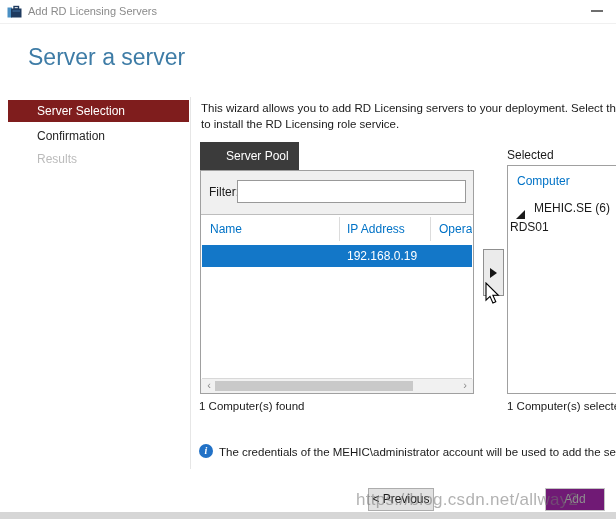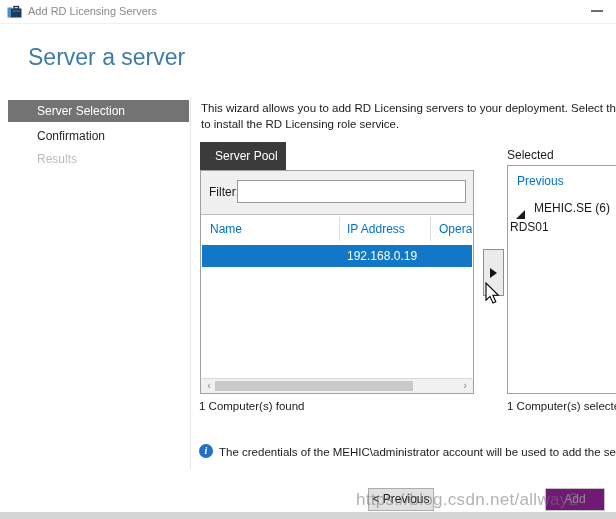--- a/index.html
+++ b/index.html
@@ -8,32 +8,32 @@
     font-family:"Liberation Sans","DejaVu Sans",sans-serif;color:#1a1a1a;
   }
   
   .titlebar{position:absolute;left:0;top:0;width:616px;height:23px;background:#fff;border-bottom:1px solid #f0f0f0;}
   .win-title{position:absolute;left:28px;top:0;line-height:23px;font-size:11px;color:#8a8a8a;white-space:nowrap;}
   .minbtn{position:absolute;left:584px;top:0;width:26px;height:22px;cursor:default;}
   .minbar{position:absolute;left:7px;top:10px;width:12px;height:2px;background:#6e6e6e;}
   
   .heading{position:absolute;left:28px;top:44px;font-size:23px;font-weight:400;color:#3e7ca6;white-space:nowrap;}
   
-  .side-active{position:absolute;left:8px;top:100px;width:181px;height:22px;background:#737373;color:#fff;
+  .side-active{position:absolute;left:8px;top:100px;width:181px;height:22px;background:#7f1d1d;color:#fff;
     font-size:12px;line-height:22px;padding-left:29px;box-sizing:border-box;white-space:nowrap;}
   .side-item{position:absolute;left:37px;font-size:12px;white-space:nowrap;}
   .side-conf{top:129px;color:#262626;}
   .side-res{top:152px;color:#bbbbbb;}
   .side-divider{position:absolute;left:190px;top:97px;width:1px;height:372px;background:#e6e6e6;}
   
   .desc{position:absolute;left:201px;top:100px;width:600px;font-size:11.5px;line-height:16px;color:#1a1a1a;}
   .desc div{white-space:nowrap;overflow:hidden;}
   
-  .pool-tab{position:absolute;left:200px;top:142px;width:86px;height:28px;background:#3b3b3b;color:#fff;
-    font-size:12px;line-height:28px;padding-left:15px;box-sizing:border-box;white-space:nowrap;}
+  .pool-tab{position:absolute;left:200px;top:142px;width:99px;height:28px;background:#3b3b3b;color:#fff;
+    font-size:12px;line-height:28px;padding-left:26px;box-sizing:border-box;white-space:nowrap;}
   .pool{position:absolute;left:200px;top:170px;width:274px;height:224px;background:#f0f0f0;
     border:1px solid #a0a0a0;box-sizing:border-box;}
   .filter-label{position:absolute;left:8px;top:14px;font-size:12px;}
   .filter-input{position:absolute;left:36px;top:9px;width:229px;height:23px;border:1px solid #999;
     box-sizing:border-box;font-size:12px;padding:2px 4px;background:#fff;outline:none;border-radius:0;}
   .tablebg{position:absolute;left:0px;top:43px;width:272px;height:164px;background:#fff;border-top:1px solid #bdbdbd;}
   .colhdr{position:absolute;top:51px;font-size:12px;color:#0072c6;white-space:nowrap;}
   .ch-name{left:9px;}
   .ch-ip{left:146px;}
   .ch-os{left:238px;width:33px;overflow:hidden;}
@@ -135,21 +135,21 @@
   </div>
 
   <span class="cursor">
     <svg width="22" height="26" viewBox="0 0 22 26">
       <path d="M1,1 L1,18.2 L5,14.4 L7.9,21 L10.8,19.7 L7.9,13.3 L13.4,13.3 Z" fill="#ffffff" stroke="#000000" stroke-width="1.1"></path>
     </svg>
   </span>
 
   <div class="sel-label">Selected</div>
   <div class="selbox">
-    <span class="sel-col">Previous</span>
+    <span class="sel-col">Computer</span>
     <span class="tree-exp">
       <svg width="9" height="9" viewBox="0 0 9 9">
           <polygon points="9,0 9,9 0,9" fill="#1a1a1a"></polygon>
         </svg>
     </span>
     <span class="tree-group">MEHIC.SE (6)</span>
     <span class="tree-item">RDS01</span>
   </div>
   <div class="selcount">1 Computer(s) selected</div>
 

